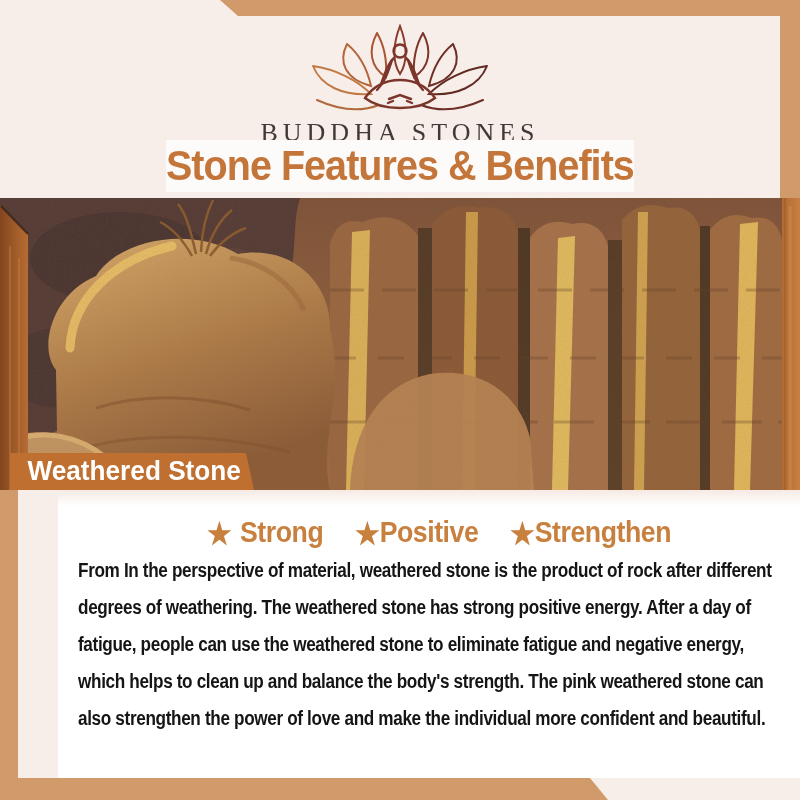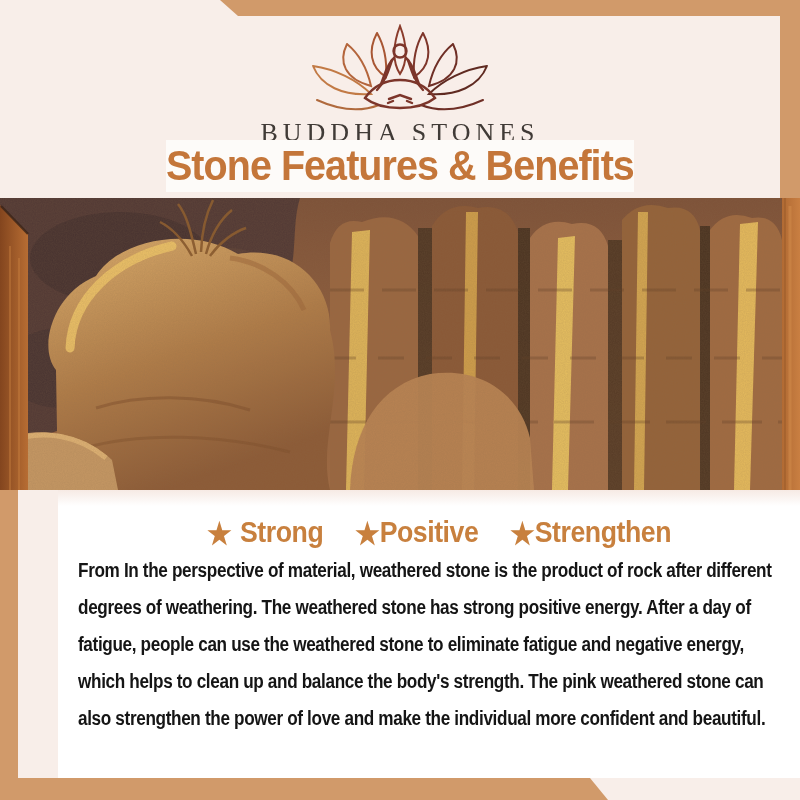--- a/index.html
+++ b/index.html
@@ -179,20 +179,23 @@
       <path d="M0,7 L28,36" stroke="#32201400" stroke-width="0"></path>
       <path d="M1,8 L28,36" stroke="#3a2418" stroke-width="2.5" opacity="0.8"></path>
       <path d="M10,48 V292 M19,60 V292" stroke="#c77f3f" stroke-width="2" opacity="0.45"></path>
 
       <rect x="782" y="0" width="18" height="292" fill="url(#railR)"></rect>
       <path d="M790,8 V292" stroke="#d28c4c" stroke-width="3" opacity="0.55"></path>
       <path d="M785,0 V292" stroke="#8f5526" stroke-width="1.5" opacity="0.5"></path>
     </svg>
   </div>
 
+  <div class="photo-label">
+    <span>Weathered Stone</span>
+  </div>
 
   <div class="content-panel">
     <div class="features-row">
       <span class="feature first"><span class="star">★</span><span class="flabel">Strong</span></span>
       <span class="feature"><span class="star">★</span><span class="flabel">Positive</span></span>
       <span class="feature"><span class="star">★</span><span class="flabel">Strengthen</span></span>
     </div>
     <div class="body-text">
       <div class="body-line">From In the perspective of material, weathered stone is the product of rock after different</div>
       <div class="body-line">degrees of weathering. The weathered stone has strong positive energy. After a day of</div>

